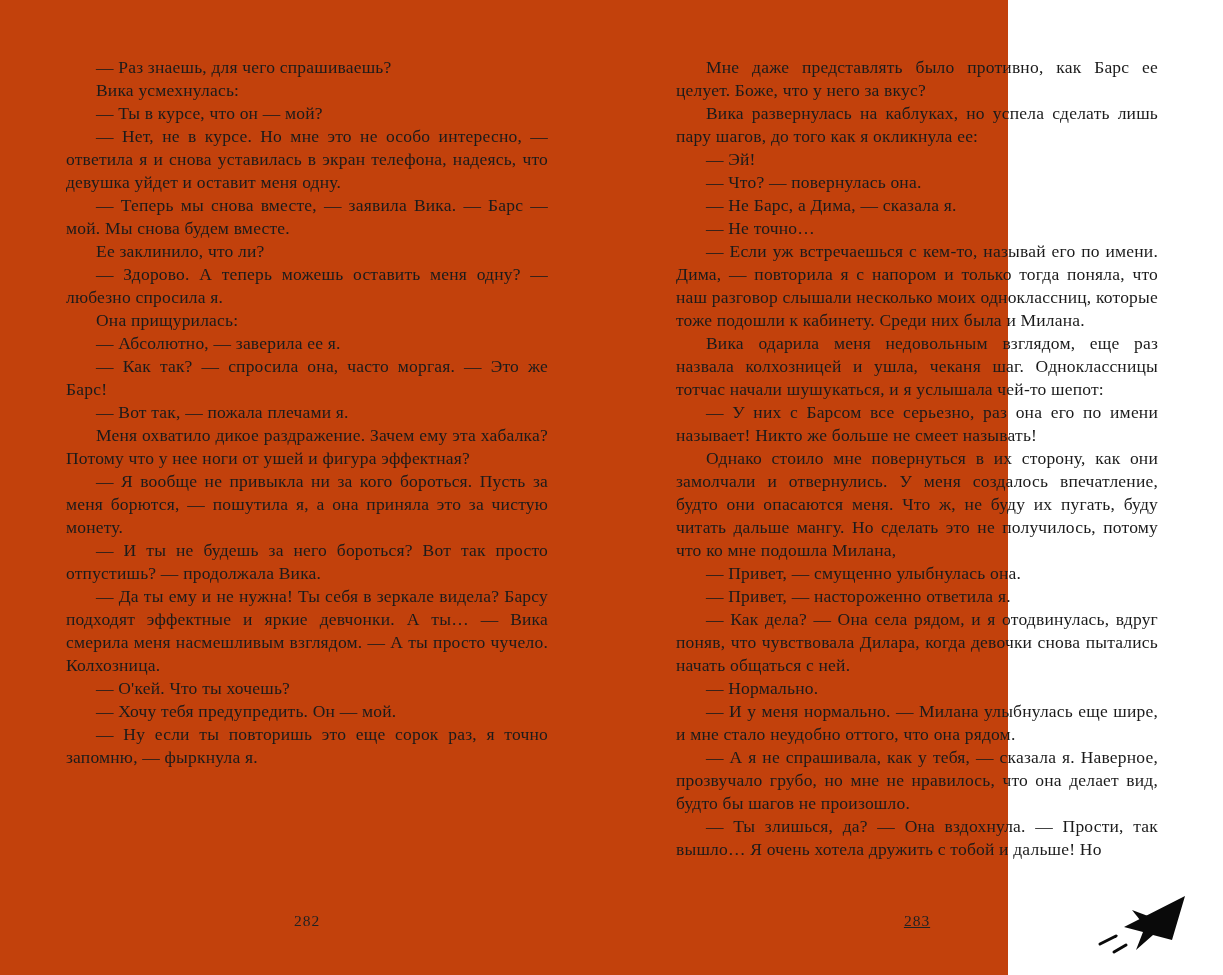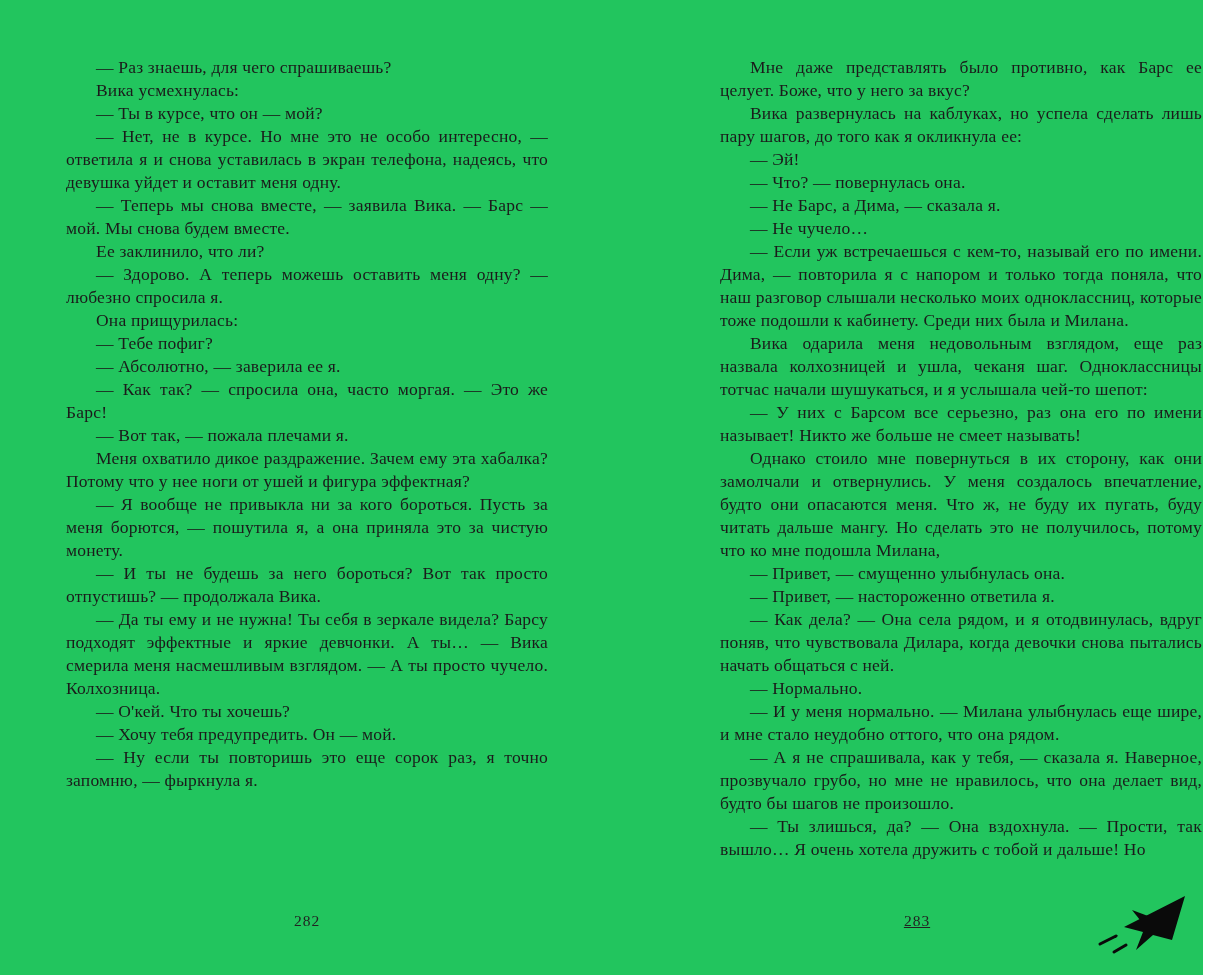--- a/index.html
+++ b/index.html
@@ -6,37 +6,37 @@
   html, body {
     width: 1223px;
     height: 975px;
     background: #ffffff;
     overflow: hidden;
     font-family: "Liberation Serif", "DejaVu Serif", serif;
     color: #1b1b1b;
   }
   .book {
     position: relative;
-    width: 1203px;
+    width: 1008px;
     height: 975px;
-    background: #22c55e;
+    background: #c2410c;
   }
   .text-column {
     position: absolute;
     top: 56px;
     width: 482px;
     text-align: justify;
     font-size: 17.5px;
     line-height: 23px;
     letter-spacing: 0.2px;
     hyphens: auto;
     -webkit-hyphens: auto;
   }
   .text-column.left  { left: 66px; }
-  .text-column.right { left: 676px; margin-left: 44px; }
+  .text-column.right { left: 676px; }
   .para {
     text-indent: 30px;
     margin: 0;
   }
   .page-number {
     position: absolute;
     top: 912px;
     width: 482px;
     text-align: center;
     font-size: 15.5px;
@@ -60,40 +60,39 @@
 
   <div class="text-column left">
       <p class="para">— Раз знаешь, для чего спрашиваешь?</p>
       <p class="para">Вика усмехнулась:</p>
       <p class="para">— Ты в курсе, что он — мой?</p>
       <p class="para">— Нет, не в курсе. Но мне это не особо интересно, — ответила я и снова уставилась в экран телефона, надеясь, что девушка уйдет и оставит меня одну.</p>
       <p class="para">— Теперь мы снова вместе, — заявила Вика. — Барс — мой. Мы снова будем вместе.</p>
       <p class="para">Ее заклинило, что ли?</p>
       <p class="para">— Здорово. А теперь можешь оставить меня одну? — любезно спросила я.</p>
       <p class="para">Она прищурилась:</p>
-      <p class="para">— Тебе пофиг?</p>
       <p class="para">— Абсолютно, — заверила ее я.</p>
       <p class="para">— Как так? — спросила она, часто моргая. — Это же Барс!</p>
       <p class="para">— Вот так, — пожала плечами я.</p>
       <p class="para">Меня охватило дикое раздражение. Зачем ему эта хабалка? Потому что у нее ноги от ушей и фигура эффектная?</p>
       <p class="para">— Я вообще не привыкла ни за кого бороться. Пусть за меня борются, — пошутила я, а она приняла это за чистую монету.</p>
       <p class="para">— И ты не будешь за него бороться? Вот так просто отпустишь? — продолжала Вика.</p>
       <p class="para">— Да ты ему и не нужна! Ты себя в зеркале видела? Барсу подходят эффектные и яркие девчонки. А ты… — Вика смерила меня насмешливым взглядом. — А ты просто чучело. Колхозница.</p>
       <p class="para">— О'кей. Что ты хочешь?</p>
       <p class="para">— Хочу тебя предупредить. Он — мой.</p>
       <p class="para">— Ну если ты повторишь это еще сорок раз, я точно запомню, — фыркнула я.</p>
     </div>
 
   <div class="text-column right">
       <p class="para">Мне даже представлять было противно, как Барс ее целует. Боже, что у него за вкус?</p>
       <p class="para">Вика развернулась на каблуках, но успела сделать лишь пару шагов, до того как я окликнула ее:</p>
       <p class="para">— Эй!</p>
       <p class="para">— Что? — повернулась она.</p>
       <p class="para">— Не Барс, а Дима, — сказала я.</p>
-      <p class="para">— Не чучело…</p>
+      <p class="para">— Не точно…</p>
       <p class="para">— Если уж встречаешься с кем-то, называй его по имени. Дима, — повторила я с напором и только тогда поняла, что наш разговор слышали несколько моих одноклассниц, которые тоже подошли к кабинету. Среди них была и Милана.</p>
       <p class="para">Вика одарила меня недовольным взглядом, еще раз назвала колхозницей и ушла, чеканя шаг. Одноклассницы тотчас начали шушукаться, и я услышала чей-то шепот:</p>
       <p class="para">— У них с Барсом все серьезно, раз она его по имени называет! Никто же больше не смеет называть!</p>
       <p class="para">Однако стоило мне повернуться в их сторону, как они замолчали и отвернулись. У меня создалось впечатление, будто они опасаются меня. Что ж, не буду их пугать, буду читать дальше мангу. Но сделать это не получилось, потому что ко мне подошла Милана,</p>
       <p class="para">— Привет, — смущенно улыбнулась она.</p>
       <p class="para">— Привет, — настороженно ответила я.</p>
       <p class="para">— Как дела? — Она села рядом, и я отодвинулась, вдруг поняв, что чувствовала Дилара, когда девочки снова пытались начать общаться с ней.</p>
       <p class="para">— Нормально.</p>
       <p class="para">— И у меня нормально. — Милана улыбнулась еще шире, и мне стало неудобно оттого, что она рядом.</p>
       <p class="para">— А я не спрашивала, как у тебя, — сказала я. Наверное, прозвучало грубо, но мне не нравилось, что она делает вид, будто бы шагов не произошло.</p>

